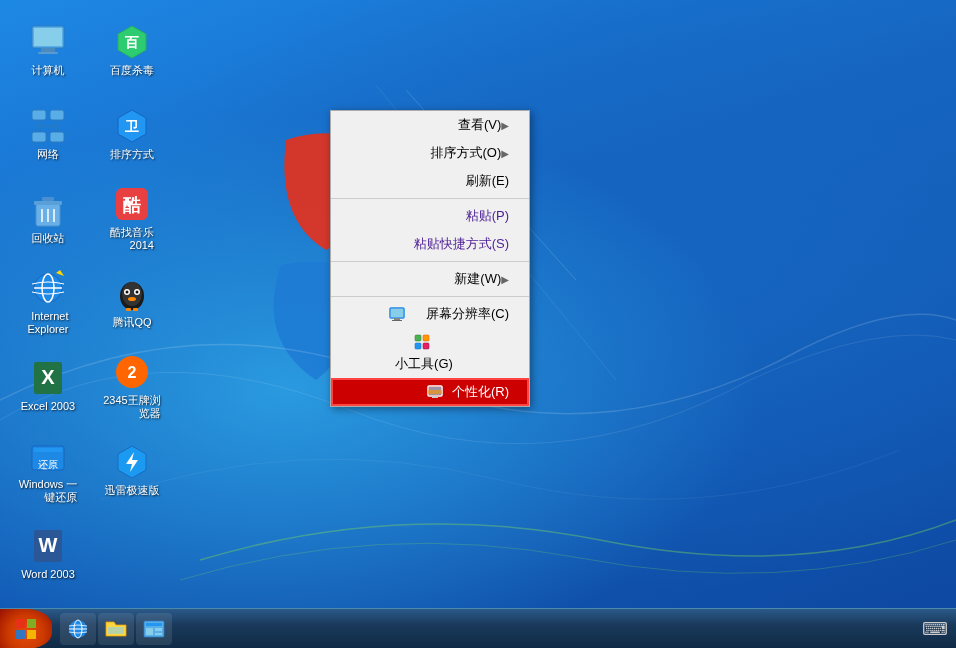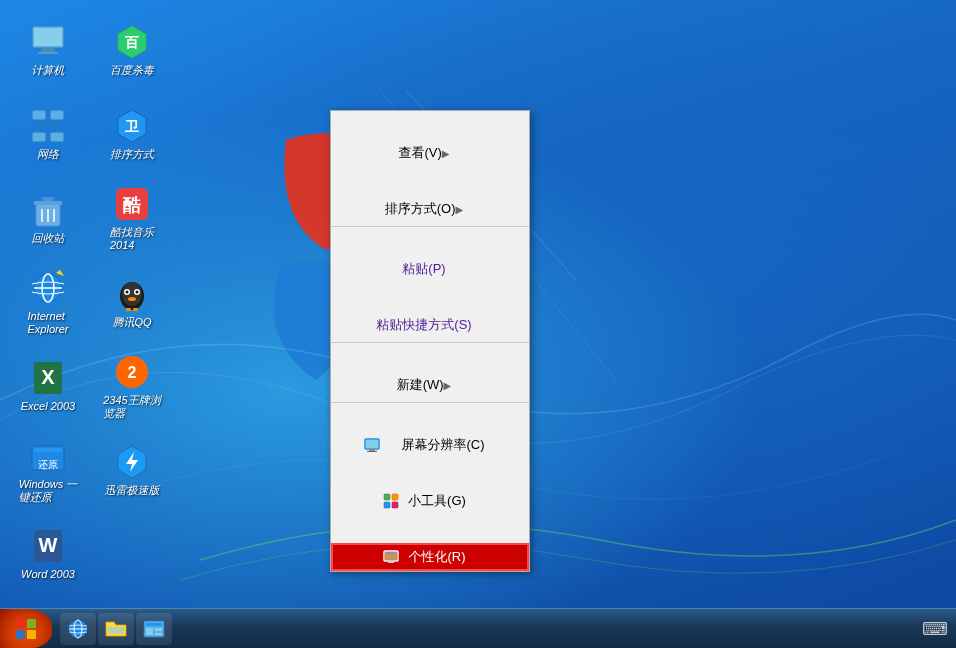--- a/index.html
+++ b/index.html
@@ -135,50 +135,48 @@
       height: 40px;
       display: flex;
       align-items: center;
       justify-content: center;
       font-size: 32px;
     }
 
     .icon-label {
       font-size: 11px;
       color: white;
-      text-align: left;
+      text-align: right;
       text-shadow: 1px 1px 2px rgba(0,0,0,0.8);
       line-height: 1.2;
       word-break: break-all;
-      font-style: italic;
     }
 
     
     #context-menu {
       position: absolute;
       top: 110px;
       left: 330px;
       width: 200px;
       background: #f0f0f0;
       border: 1px solid #ababab;
       box-shadow: 2px 2px 8px rgba(0,0,0,0.4);
       z-index: 200;
       font-size: 13px;
     }
 
     .ctx-item {
       padding: 5px 20px 5px 8px;
       display: flex;
       align-items: center;
-      justify-content: center;
+      justify-content: flex-end;
       color: #000;
       cursor: pointer;
       white-space: nowrap;
       position: relative;
-      margin-top: 28px;
     }
     .ctx-item.disabled { color: #4c1d95; cursor: default; }
 
     .ctx-separator {
       height: 1px;
       background: #ccc;
       margin: 3px 0;
     }
 
     .ctx-arrow {
@@ -403,20 +401,23 @@
 
   <div id="context-menu">
     <div class="ctx-item">
       <span>查看(V)</span>
       <span class="ctx-arrow">▶</span>
     </div>
     <div class="ctx-item">
       <span>排序方式(O)</span>
       <span class="ctx-arrow">▶</span>
     </div>
+    <div class="ctx-item">
+      <span>刷新(E)</span>
+    </div>
     <div class="ctx-separator"></div>
     <div class="ctx-item disabled">
       <span>粘贴(P)</span>
     </div>
     <div class="ctx-item disabled">
       <span>粘贴快捷方式(S)</span>
     </div>
     <div class="ctx-separator"></div>
     <div class="ctx-item">
       <span>新建(W)</span>
@@ -427,21 +428,21 @@
       <span class="ctx-icon">
         <svg width="16" height="16" viewBox="0 0 16 16">
           <rect x="1" y="2" width="14" height="10" rx="1" fill="none" stroke="#1e88e5" stroke-width="1.5"></rect>
           <rect x="2" y="3" width="12" height="8" fill="#87ceeb"></rect>
           <rect x="5" y="12" width="6" height="2" fill="#888"></rect>
           <rect x="3" y="14" width="10" height="1" fill="#666"></rect>
         </svg>
       </span>
       <span>屏幕分辨率(C)</span>
     </div>
-    <div class="ctx-item" style="gap:4px;">
+    <div class="ctx-item" style="gap:4px;flex-direction:column;">
       <span class="ctx-icon">
         <svg width="16" height="16" viewBox="0 0 16 16">
           <rect x="1" y="1" width="6" height="6" rx="1" fill="#4caf50" stroke="#2e7d32" stroke-width="0.5"></rect>
           <rect x="9" y="1" width="6" height="6" rx="1" fill="#ff9800" stroke="#e65100" stroke-width="0.5"></rect>
           <rect x="1" y="9" width="6" height="6" rx="1" fill="#2196f3" stroke="#1565c0" stroke-width="0.5"></rect>
           <rect x="9" y="9" width="6" height="6" rx="1" fill="#e91e63" stroke="#880e4f" stroke-width="0.5"></rect>
         </svg>
       </span>
       <span>小工具(G)</span>
     </div>

